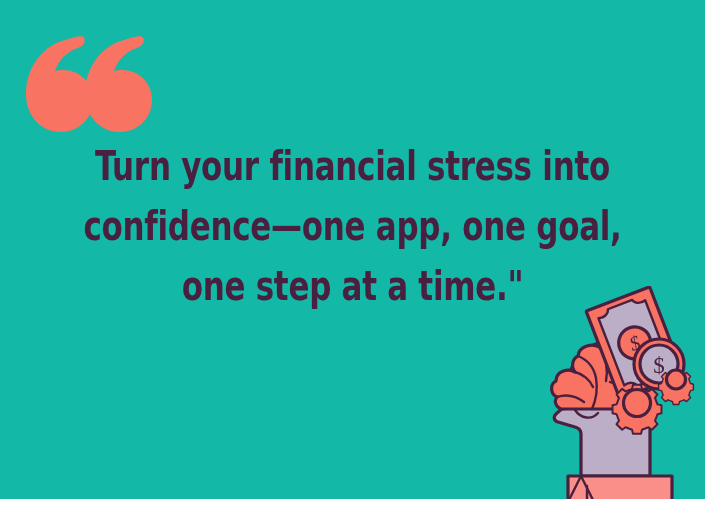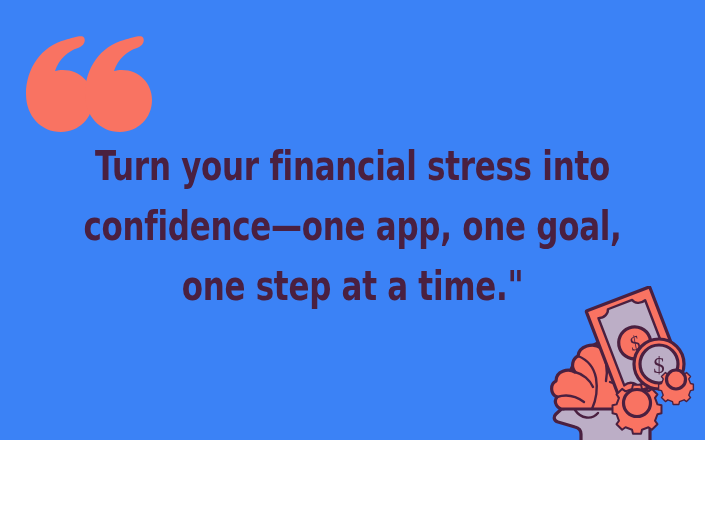--- a/index.html
+++ b/index.html
@@ -8,22 +8,22 @@
   }
   body {
     width: 705px;
     height: 523px;
     overflow: hidden;
     font-family: "Liberation Sans", sans-serif;
   }
   #quote-card {
     position: relative;
     width: 705px;
-    height: 440px;
-    background: #3b82f6;
+    height: 499px;
+    background: #14b8a6;
     overflow: hidden;
   }
 
   
   #quote-mark {
     position: absolute;
     left: 24px;
     top: 36px;
     width: 128px;
     height: 100px;

